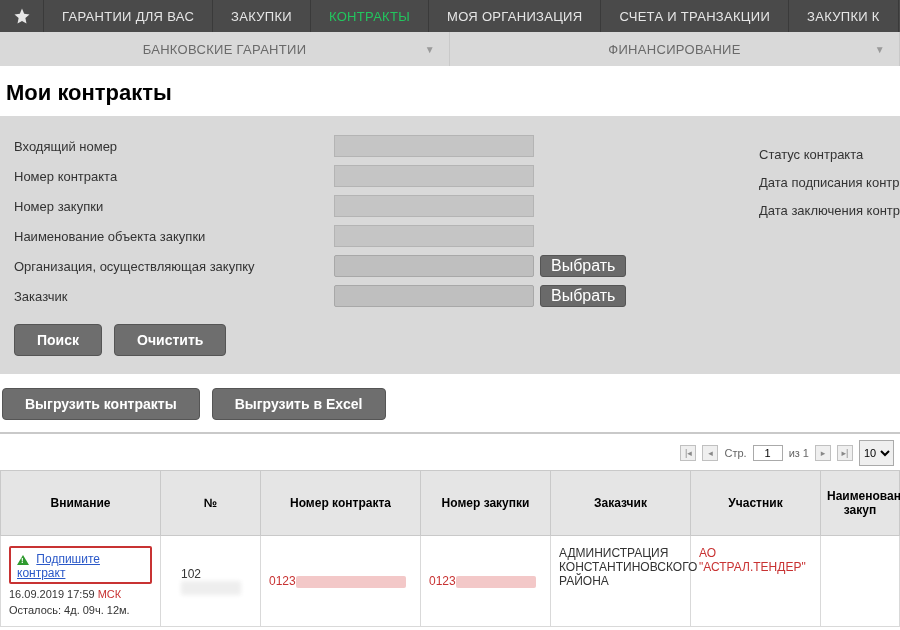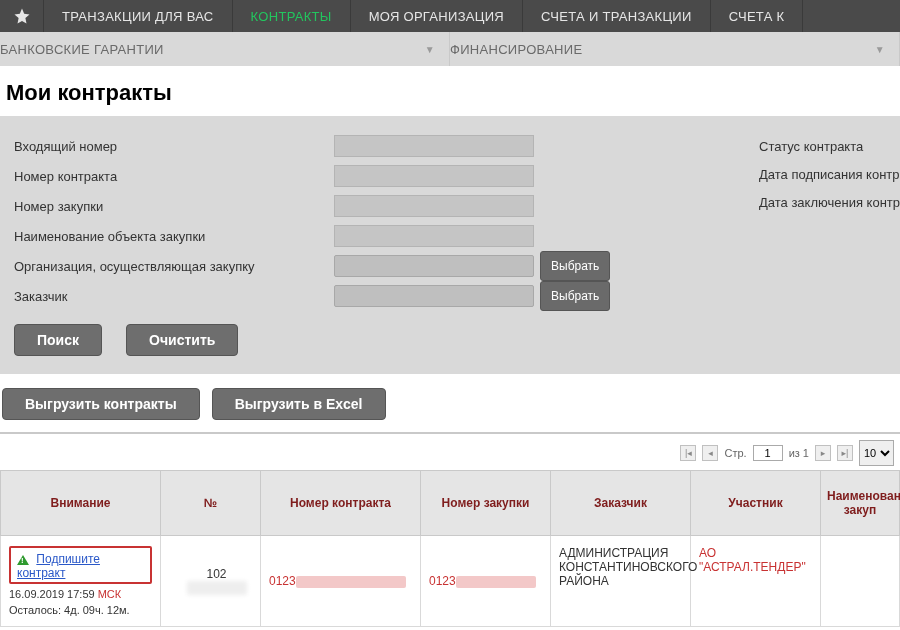--- a/index.html
+++ b/index.html
@@ -5,51 +5,51 @@
 * { box-sizing: border-box; margin: 0; padding: 0; }
 body { font-family: Arial, sans-serif; font-size: 13px; color: #333; background: #fff; width: 900px; overflow: hidden; }
 
 .topnav { background: #4a4a4a; height: 32px; display: flex; align-items: stretch; }
 .topnav .star { width: 44px; display:flex; align-items:center; justify-content:center; border-right:1px solid #3a3a3a; }
 .topnav .star svg { width:18px; height:18px; fill:#e6e6e6; }
 .topnav .item { padding: 0 18px; display:flex; align-items:center; color:#e6e6e6; font-size:13px; letter-spacing:0.3px; border-right:1px solid #3a3a3a; cursor:pointer; white-space:nowrap; }
 .topnav .item.active { color:#22c55e; }
 
 .subnav { background:#d9d9d9; height:34px; display:flex; }
-.subnav .tab { flex:1; display:flex; align-items:center; justify-content:flex-start; color:#6a6a6a; font-size:13px; letter-spacing:0.3px; position:relative; cursor:pointer; border-right:1px solid #c9c9c9; }
+.subnav .tab { flex:1; display:flex; align-items:center; justify-content:center; color:#6a6a6a; font-size:13px; letter-spacing:0.3px; position:relative; cursor:pointer; border-right:1px solid #c9c9c9; }
 .subnav .tab .chev { position:absolute; right:14px; color:#9a9a9a; font-size:10px; }
 
 h1.page-title { font-size:22px; font-weight:bold; color:#000000; padding:14px 6px 10px; }
 
 .filter-panel { background:#d9d9d9; padding:16px 14px 18px; }
 .filter-row { display:flex; align-items:center; height:28px; margin-bottom:2px; }
 .filter-row label { width:320px; color:#333; font-size:13px; }
 .filter-row input.txt { width:200px; height:22px; background:#c5c5c5; border:1px solid #b4b4b4; padding:0 4px; }
 .filter-row .picker { display:flex; align-items:center; }
 .filter-row .picker .ro { width:200px; height:22px; background:#bfbfbf; border:1px solid #a8a8a8; border-radius:2px; margin-right:6px; }
-.filter-row .picker button { height:30px; padding:0 10px; background:#6a6a6a; color:#fff; border:1px solid #555; border-radius:3px; font-size:12px; cursor:pointer; }
-.right-labels { position:absolute; right:0; top:0; padding:16px 0 0 0; }
+.filter-row .picker button { height:22px; padding:0 10px; background:#6a6a6a; color:#fff; border:1px solid #555; border-radius:3px; font-size:16px; cursor:pointer; }
+.right-labels { position:absolute; right:0; top:8px; padding:16px 0 0 0; }
 .right-labels div { height:28px; display:flex; align-items:center; font-size:13px; color:#333; white-space:nowrap; }
 .filter-wrap { position:relative; }
 
 .btn { height:32px; padding:0 22px; background:#6e6e6e; color:#fff; border:1px solid #555; border-radius:4px; font-size:14px; font-weight:bold; cursor:pointer; }
-.btn-row { margin-top:14px; display:flex; gap:24px; }
+.btn-row { margin-top:14px; display:flex; gap:12px; }
 
 .export-row { padding:14px 2px 6px; display:flex; gap:12px; background:#fff; }
 .export-row .btn { font-weight:bold; }
 
 .divider { height:2px; background:#c9c9c9; margin-top:6px; }
 
 .pager { display:flex; justify-content:flex-end; align-items:center; gap:6px; padding:6px 6px 4px; font-size:11px; color:#666; }
 .pager .pg-btn { width:16px; height:16px; border:1px solid #c0c0c0; background:#efefef; display:flex; align-items:center; justify-content:center; font-size:9px; color:#888; cursor:pointer; }
 .pager input { width:30px; height:16px; border:1px solid #aaa; text-align:center; font-size:11px; }
 .pager select { height:26px; border:1px solid #aaa; font-size:11px; }
 
 table.grid { width:100%; border-collapse:collapse; table-layout:fixed; }
-table.grid th { background:#e5e5e5; border:1px solid #c9c9c9; padding:18px 6px; font-size:12px; font-weight:bold; color:#7f1d1d; text-align:center; }
+table.grid th { background:#e5e5e5; border:1px solid #c9c9c9; padding:18px 6px; font-size:12px; font-weight:bold; color:#000000; text-align:center; }
 table.grid td { border:1px solid #d9d9d9; padding:10px 8px; font-size:12px; vertical-align:top; background:#fff; }
 
 .attention-box { border:2px solid #c83232; border-radius:2px; padding:4px 6px 2px; display:inline-block; }
 .attention-box a { color:#2a58c8; text-decoration:underline; font-size:12px; }
 .warn-icon { display:inline-block; width:0; height:0; border-left:6px solid transparent; border-right:6px solid transparent; border-bottom:10px solid #2e9a2e; margin-right:4px; vertical-align:middle; position:relative; }
 .warn-icon::after { content:"!"; position:absolute; left:-2px; top:1px; font-size:8px; color:#fff; font-weight:bold; }
 .row-sub { font-size:11px; color:#333; margin-top:4px; }
 .row-sub .tz { color:#c83232; }
 .redacted { display:inline-block; height:12px; background:#f3c8c8; border-radius:2px; vertical-align:middle; }
 .link-red { color:#c83232; cursor:pointer; }
@@ -60,25 +60,26 @@
 </style>
 </head>
 <body>
 
 <div class="topnav">
   <div class="star">
     <svg viewBox="0 0 24 24">
         <path d="M12 2l2.9 6.9L22 9.9l-5.5 4.9L18 22l-6-3.5L6 22l1.5-7.2L2 9.9l7.1-1z"></path>
       </svg>
   </div>
-  <div class="item">ТРАНЗАКЦИИ ДЛЯ ВАС</div>
+  <div class="item">ГАРАНТИИ ДЛЯ ВАС</div>
+  <div class="item">ЗАКУПКИ</div>
   <div class="item active">КОНТРАКТЫ</div>
   <div class="item">МОЯ ОРГАНИЗАЦИЯ</div>
   <div class="item">СЧЕТА И ТРАНЗАКЦИИ</div>
-  <div class="item">СЧЕТА К</div>
+  <div class="item">ЗАКУПКИ К</div>
 </div>
 
 <div class="subnav">
   <div class="tab">
     <span>БАНКОВСКИЕ ГАРАНТИИ</span>
     <span class="chev">▼</span>
   </div>
   <div class="tab">
     <span>ФИНАНСИРОВАНИЕ</span>
     <span class="chev">▼</span>
@@ -179,21 +180,21 @@
         <div class="attention-box cursor">
           <span class="warn-icon"></span>
           <a href="#">Подпишите контракт</a>
         </div>
         <div class="row-sub">
           <span>16.09.2019 17:59</span>
           <span class="tz">МСК</span>
         </div>
         <div class="row-sub">Осталось: 4д. 09ч. 12м.</div>
       </td>
-      <td style="text-align:center; vertical-align:middle;padding-left:20px;">
+      <td style="vertical-align:middle;padding-left:20px;">
         <span>102</span>
         <span class="num-blur"></span>
       </td>
       <td style="vertical-align:middle;">
         <span class="link-red">
           <span>0123</span><span class="redacted" style="width:110px"></span>
         </span>
       </td>
       <td style="vertical-align:middle;">
         <span class="link-red">

